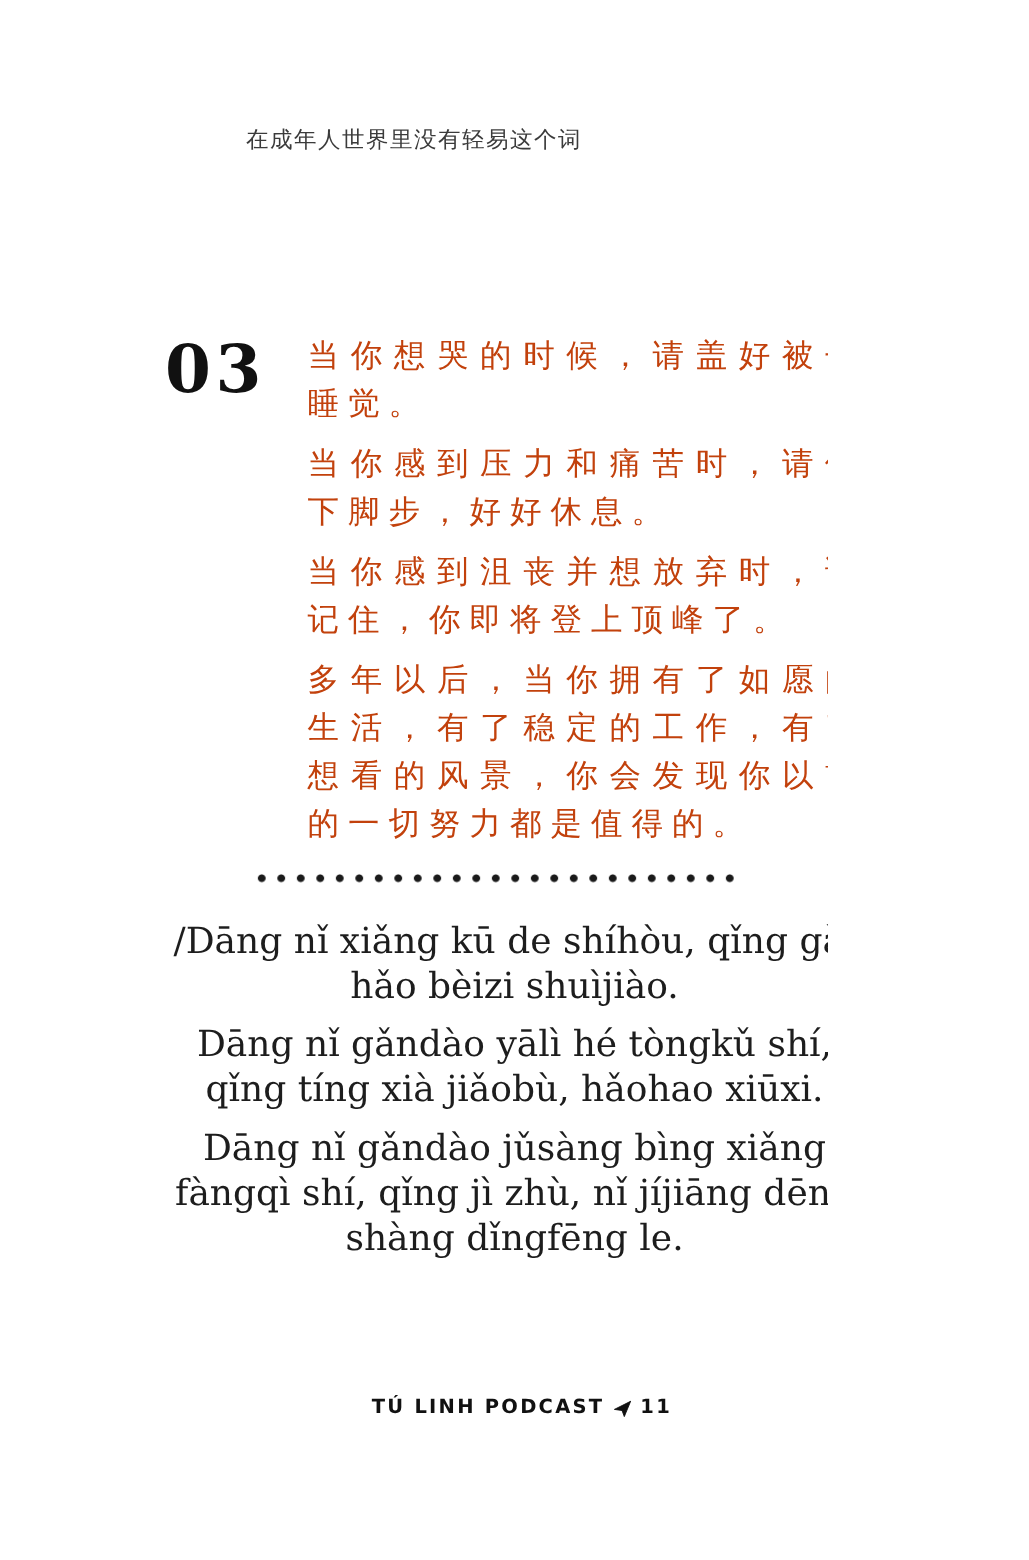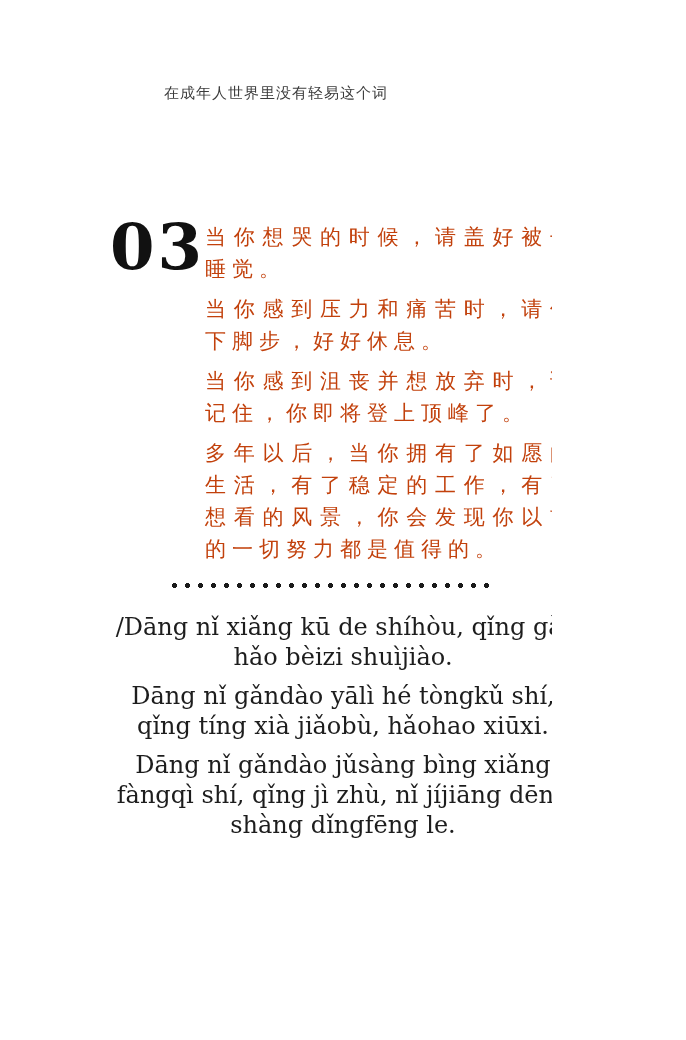--- a/index.html
+++ b/index.html
@@ -23,21 +23,21 @@
     letter-spacing: 1px;
     color: #3b3b3b;
     font-family: "Liberation Serif", "DejaVu Serif", serif;
   }
   .section-number {
     position: absolute;
     left: 110px;
     top: 220px;
     font-family: "DejaVu Serif", serif;
     font-weight: 700;
-    font-size: 64px;
+    font-size: 44px;
     line-height: 54px;
     letter-spacing: 3px;
     color: #111111;
   }
   .chinese-block {
     position: absolute;
     left: 205px;
     top: 221px;
     width: 372px;
   }
@@ -110,14 +110,23 @@
   </div>
 
   <div class="dotted-divider"></div>
 
   <div class="pinyin-block">
     <p class="py-paragraph">/Dāng nǐ xiǎng kū de shíhòu, qǐng gài hǎo bèizi shuìjiào.</p>
     <p class="py-paragraph">Dāng nǐ gǎndào yālì hé tòngkǔ shí, qǐng tíng xià jiǎobù, hǎohao xiūxi.</p>
     <p class="py-paragraph">Dāng nǐ gǎndào jǔsàng bìng xiǎng fàngqì shí, qǐng jì zhù, nǐ jíjiāng dēng shàng dǐngfēng le.</p>
   </div>
 
+  <div class="footer">
+    <span>TÚ LINH PODCAST</span>
+    <span class="plane">
+      <svg width="12" height="12" viewBox="0 0 20 20" aria-hidden="true">
+        <path d="M1 11 L19 2 L12 19 L9.5 12.2 Z M9.5 12.2 L19 2" fill="#111" stroke="#111" stroke-width="1"></path>
+      </svg>
+    </span>
+    <span>11</span>
+  </div>
 
 </div>
 
 </body></html>

